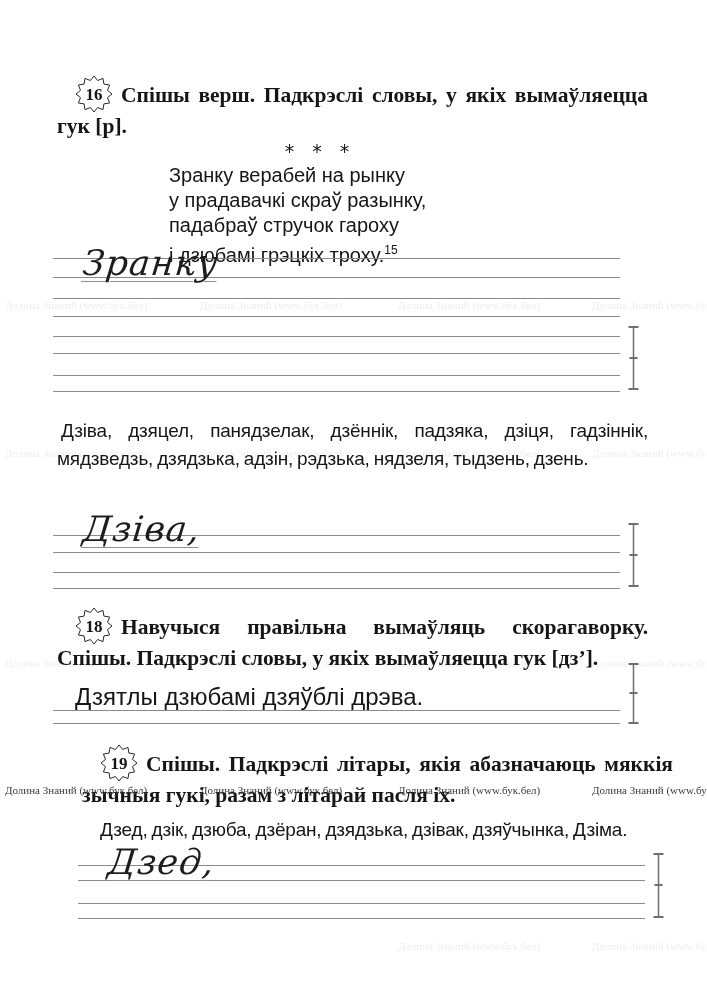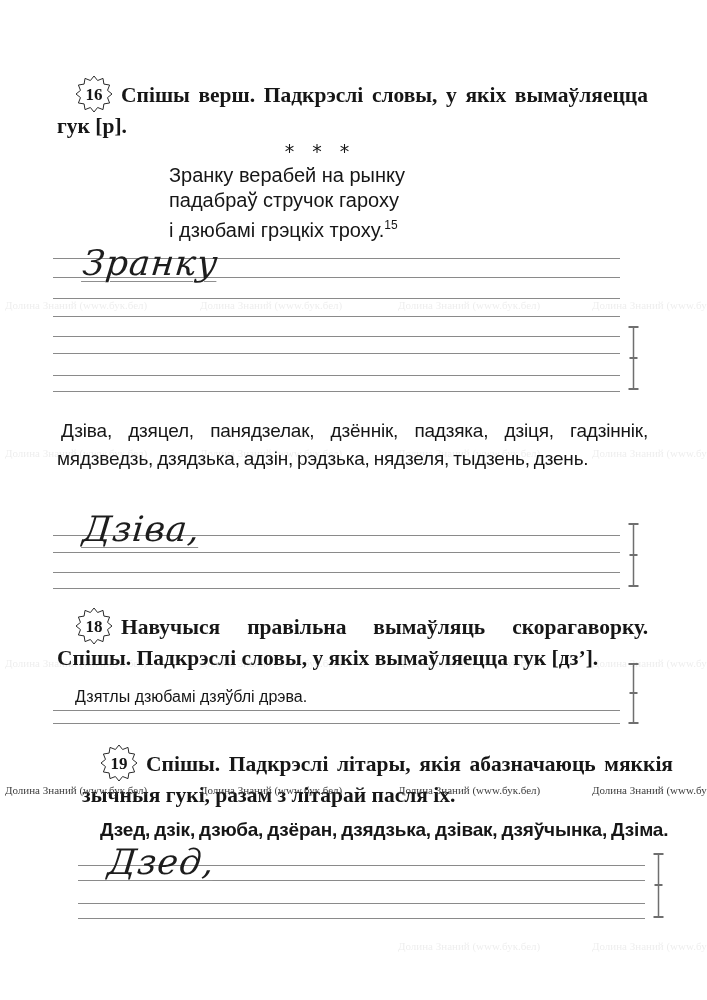--- a/index.html
+++ b/index.html
@@ -45,24 +45,24 @@
     font-size:20px;line-height:25px;
   }
   .poem sup{font-size:12px;}
   .word-list{
     font-family:"Liberation Sans", sans-serif;
     font-size:19px;line-height:28px;
     letter-spacing:-0.2px;word-spacing:-1px;
     text-align:justify;
     margin:12px 0 0 0;text-indent:4px;
   }
-  .word-list.indented{text-indent:18px;font-weight:bold;}
+  .word-list.indented{text-indent:18px;}
   .sentence{
     font-family:"Liberation Sans", sans-serif;
-    font-size:16px;line-height:25px;
+    font-size:24px;line-height:25px;
     margin:13px 0 0 0;text-indent:18px;
   }
   .ruled-line{
     position:absolute;left:-4px;width:567px;height:0;
     border-top:1px solid #8a8a8a;
   }
   .handwriting{
     position:absolute;
     font-family:"DejaVu Serif", serif;
     font-style:italic;
@@ -101,20 +101,21 @@
 <div class="page">
 
   <div class="section" style="top:75px;height:340px;">
     <p class="instruction"><svg class="badge" width="42" height="38" viewBox="0 0 42 38">
           <polygon points="39,19 34.5,22.6 36.6,28 30.9,28.9 30,34.6 24.6,32.5 21,37 17.4,32.5 12,34.6 11.1,28.9 5.4,28 7.5,22.6 3,19 7.5,15.4 5.4,10 11.1,9.1 12,3.4 17.4,5.5 21,1 24.6,5.5 30,3.4 30.9,9.1 36.6,10 34.5,15.4" fill="none" stroke="#2b2b2b" stroke-width="1"></polygon>
           <text x="21" y="25" text-anchor="middle">16</text>
         </svg><span>Спішы верш. Падкрэслі словы, у якіх вымаўляецца гук [р].</span></p>
     <div class="stars">* * *</div>
     <div class="poem">
       <div>Зранку верабей на рынку</div>
+      <div>у прадавачкі скраў разынку,</div>
       <div>падабраў стручок гароху</div>
       <div><span>і дзюбамі грэцкіх троху.</span><sup>15</sup></div>
     </div>
     <div class="ruled-line" style="top:183px;"></div>
     <div class="ruled-line" style="top:202px;"></div>
     <div class="ruled-line" style="top:223px;"></div>
     <div class="ruled-line" style="top:241px;"></div>
     <div class="ruled-line" style="top:261px;"></div>
     <div class="ruled-line" style="top:278px;"></div>
     <div class="ruled-line" style="top:300px;"></div>

